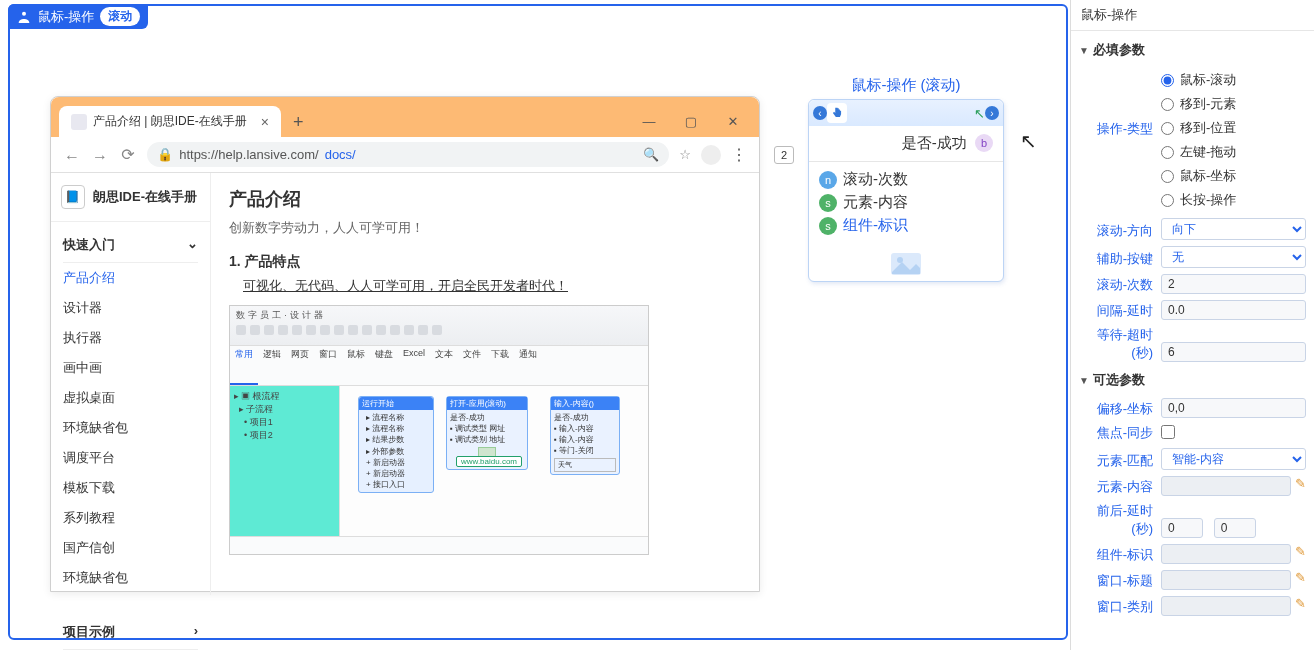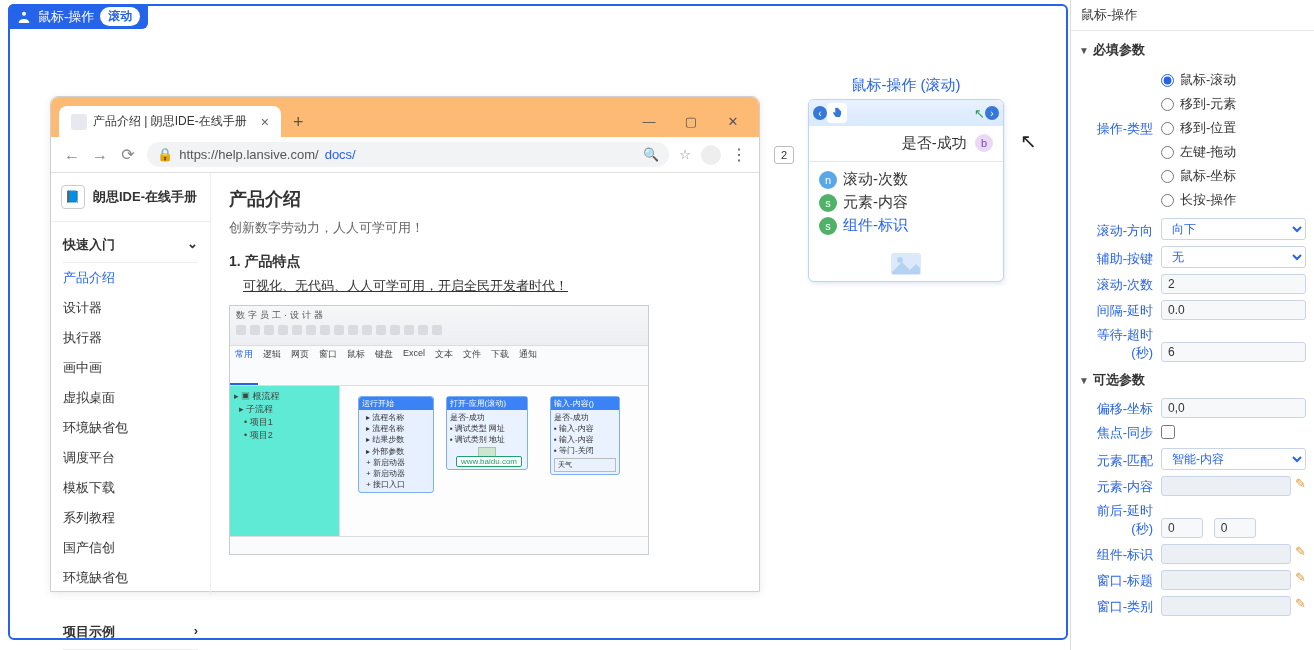--- a/index.html
+++ b/index.html
@@ -52,21 +52,21 @@
 .shot-ribbon { height: 40px; border-bottom: 1px solid #ddd; display:flex; }
 .shot-ribbon .rtab { font-size: 9px; padding: 2px 5px; color: #444; }
 .shot-ribbon .rtab.on { color: #2563eb; border-bottom: 2px solid #2563eb; }
 .shot-body { display: flex; height: 150px; }
 .shot-tree { width: 110px; border-right: 1px solid #ddd; font-size: 9px; padding: 4px; color: #444; background:#5eead4; }
 .shot-flow { flex: 1; position: relative; background: #fdfdfd; }
 .flownode { position: absolute; width: 76px; border-radius: 3px; font-size: 8px; }
 .fn1 { left: 6px; top: 10px; background: #e6f0ff; border:1px solid #7bb0f5;margin-left:12px; }
 .fn1 .fnhdr { background:#3b82f6; color:#fff; padding:1px 3px; border-radius:3px 3px 0 0; }
 .fn1 .fnbody { padding:2px 7px; line-height:1.4; color:#333; }
-.fn2 { left: 106px; top: 10px; width: 82px; border:1px solid #7bb0f5; background:#eaf2ff;font-family:Liberation Serif, serif; }
+.fn2 { left: 106px; top: 10px; width: 82px; border:1px solid #7bb0f5; background:#eaf2ff; }
 .fn2 .fnhdr { background:#3b82f6; color:#fff; padding:1px 3px; }
 .fn2 .fnbody { padding:2px 3px; color:#333; }
 .fn3 { left: 210px; top: 10px; width: 70px; border:1px solid #7bb0f5; background:#eaf2ff; }
 .fn3 .fnhdr { background:#3b82f6; color:#fff; padding:1px 3px; }
 .fn3 .fnbody { padding:2px 3px; color:#333; }
 .flowlink { position:absolute; left:116px; top:70px; font-size:8px; color:#22a06b; border:1px solid #22a06b; padding:0 4px; border-radius:2px; background:#fff; }
 .shot-status { height:20px; border-top:1px solid #ddd; }
 
 
 .flowblock { position: absolute; left: 798px; top: 70px; width: 196px; }

